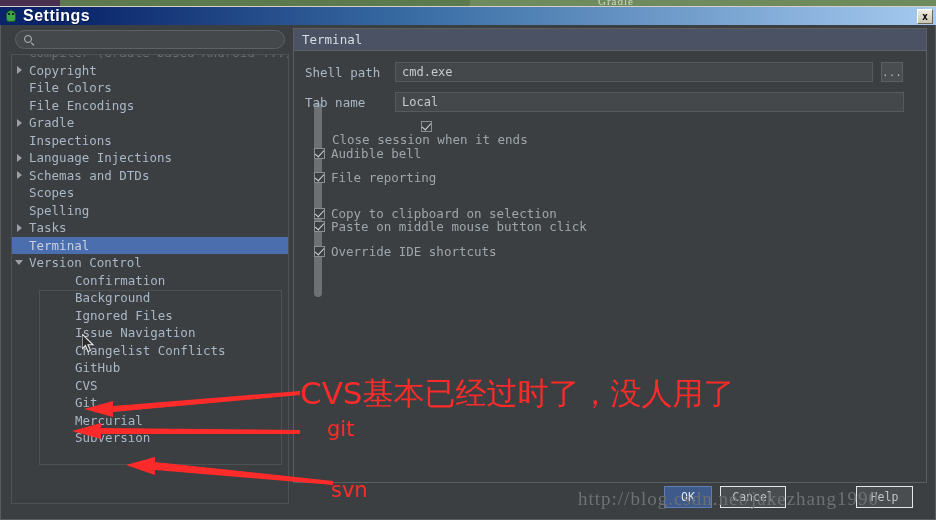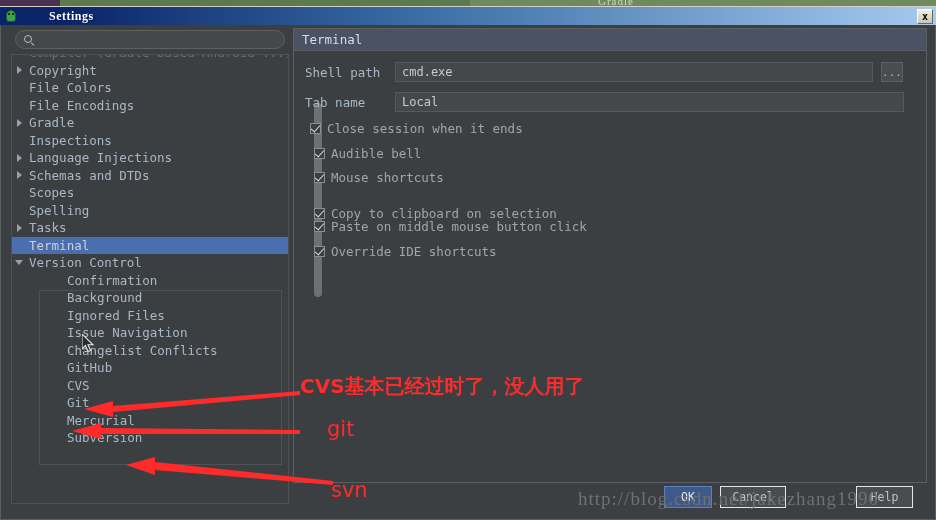--- a/index.html
+++ b/index.html
@@ -57,26 +57,25 @@
     box-sizing: border-box;
   }
   .tb-icon .eye-l, .tb-icon .eye-r {
     position: absolute; top: 4px; width: 2px; height: 2px;
     background: #10300f;
   }
   .tb-icon .eye-l { left: 4px; }
   .tb-icon .eye-r { left: 8px; }
   .tb-title {
     color: #ffffff;
-    font-size: 12px;
+    font-size: 16px;
     font-weight: bold;
-    font-family: Liberation Serif, serif;
+    font-family: Liberation Sans, sans-serif;
     letter-spacing: .5px;
     text-shadow: 1px 1px 0 rgba(0,0,0,.35);
-    margin-left: 26px;
   }
   .tb-close {
     position: absolute; right: 3px; top: 2px;
     width: 16px; height: 15px;
     background: linear-gradient(to bottom, #f1efe2, #c9c5b4);
     border: 1px solid #6b6858;
     border-top-color: #ffffff; border-left-color: #ffffff;
     box-sizing: border-box;
     display: flex; align-items: center; justify-content: center;
     color: #000; font-size: 10px; font-weight: bold;
@@ -159,21 +158,21 @@
     border-top: 4px solid transparent;
     border-bottom: 4px solid transparent;
   }
   .tree-row .twisty .tri-d {
     width: 0; height: 0;
     border-top: 5px solid #9aa0a6;
     border-left: 4px solid transparent;
     border-right: 4px solid transparent;
   }
   .tree-row .label { padding-left: 2px; }
-  .tree-row.depth1 { padding-left: 16px; align-items: center; }
+  .tree-row.depth1 { padding-left: 24px; align-items: center; }
   .tree-row.depth1 .label { padding-left: 24px; }
   .tree-row.selected {
     background: #4b6eaf;
   }
   .tree-row.selected .label { color: #c8d0dd; }
   .tree-row.cut { color: #6b7075; overflow: hidden; }
 
   
   .vc-children {
     position: absolute;
@@ -287,21 +286,21 @@
   }
 
   
   .anno {
     position: absolute;
     color: #ff2b2b;
     font-family: "DejaVu Sans", "Liberation Sans", sans-serif;
     white-space: nowrap;
     pointer-events: none;
   }
-  .anno-cn { font-size: 20px; letter-spacing: 0px; font-weight: bold; }
+  .anno-cn { font-size: 31px; letter-spacing: 0px; }
   .anno-sm { font-size: 21px; }
   svg.arrows {
     position: absolute; left: 0; top: 0;
     width: 936px; height: 520px;
     pointer-events: none;
   }
 
   
   .cursor {
     position: absolute;
@@ -492,31 +491,31 @@
         <input class="field-input" style="width: 478px;" type="text" value="cmd.exe">
         <div class="browse-btn" style="margin-left:8px;">...</div>
       </div>
 
       <div class="field-row" style="left:11px; top:63px;justify-content:space-between;">
         <div class="field-label" style="width:90px;">Tab name</div>
         <input class="field-input" style="width: 509px;" type="text" value="Local">
       </div>
 
       <div id="cb-holder">
-          <div class="cb-row" style="left: 16px; top: 92px;">
+          <div class="cb-row" style="left: 32px; top: 92px; flex-direction: column;">
             <div class="cbox checked"></div>
             <div class="cb-label">Close session when it ends</div>
           </div>
           <div class="cb-row" style="left: 20px; top: 116.6px;">
             <div class="cbox checked"></div>
             <div class="cb-label">Audible bell</div>
           </div>
           <div class="cb-row" style="left: 20px; top: 141.2px;">
             <div class="cbox checked"></div>
-            <div class="cb-label">Mouse shortcuts</div>
+            <div class="cb-label">File reporting</div>
           </div>
           <div class="cb-row" style="left: 20px; top: 177px;">
             <div class="cbox checked"></div>
             <div class="cb-label">Copy to clipboard on selection</div>
           </div>
           <div class="cb-row" style="left: 20px; top: 190.4px;">
             <div class="cbox checked"></div>
             <div class="cb-label">Paste on middle mouse button click</div>
           </div>
           <div class="cb-row" style="left: 20px; top: 215px;">

